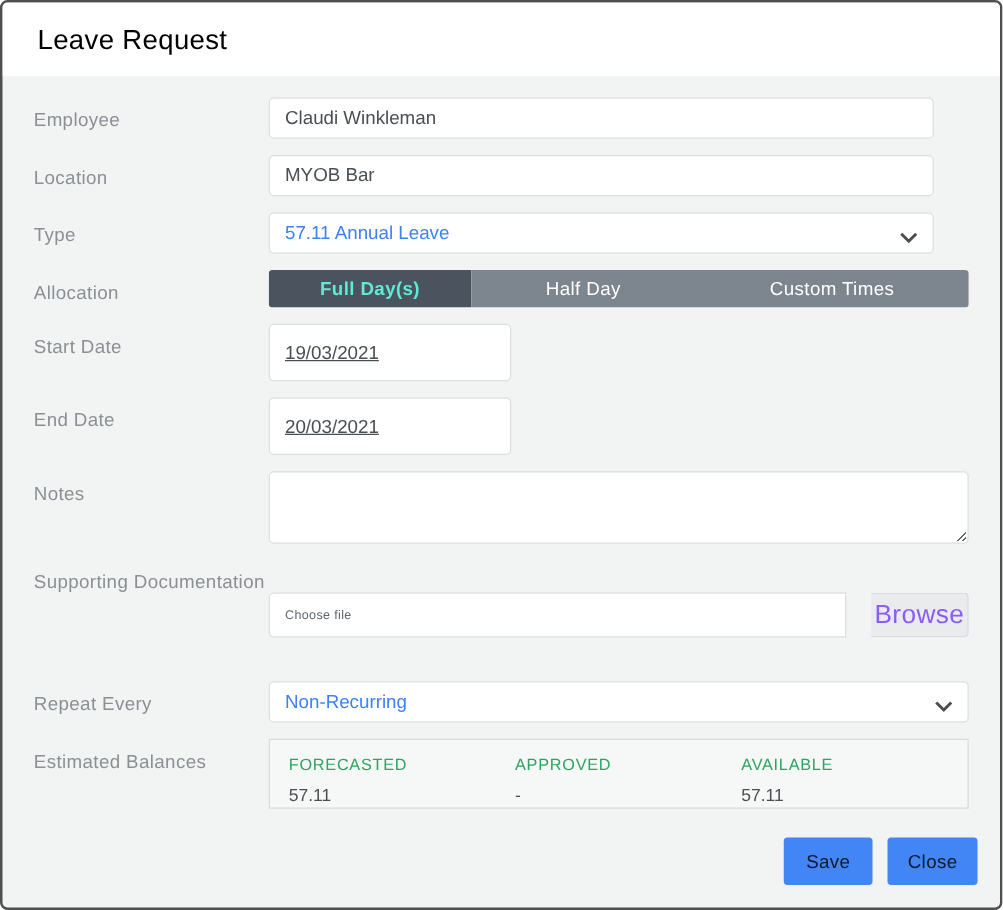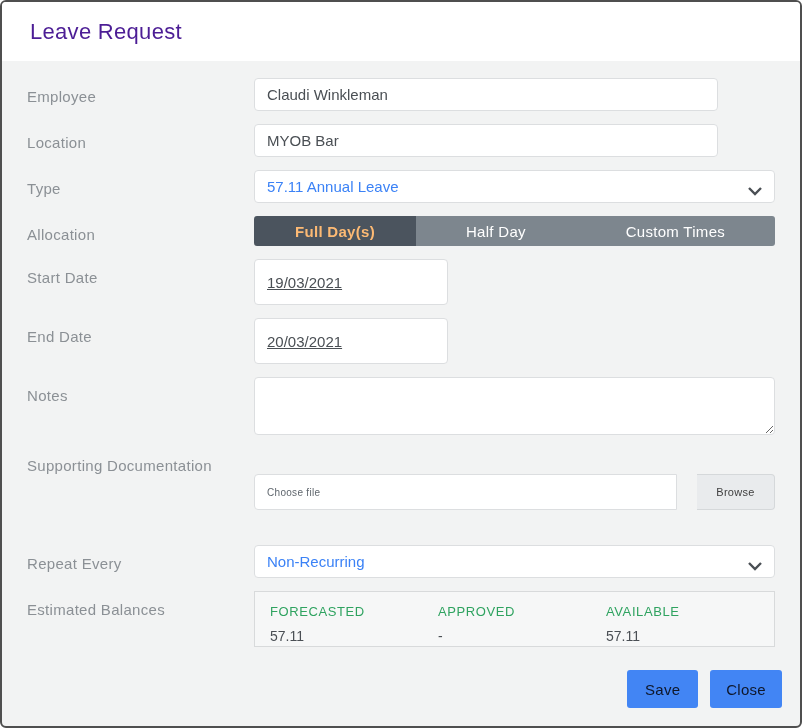--- a/index.html
+++ b/index.html
@@ -19,44 +19,43 @@
     flex-direction: column;
   }
   .modal-header {
     background: #ffffff;
     padding: 17px 28px 16px 28px;
     flex: 0 0 auto;
   }
   .modal-title {
     font-size: 22px;
     font-weight: 400;
-    color: #4c1d95;
+    color: #000000;
     letter-spacing: 0.3px;
   }
   .modal-body {
     padding: 17px 25px 0 25px;
     flex: 1 1 auto;
   }
   .row {
     display: flex;
     align-items: flex-start;
     margin-bottom: 13px;
-    gap: 39px;
   }
   .row > .lbl {
     width: 188px;
     flex: 0 0 188px;
     padding-top: 8px;
     font-size: 15px;
     color: #8b9095;
     letter-spacing: 0.3px;
     line-height: 21px;
   }
   .txt-input {
-    width: 464px;
+    width: 532px;
     height: 33px;
     background: #ffffff;
     border: 1px solid #dcdee0;
     border-radius: 4px;
     padding: 0 12px;
     font-family: "Liberation Sans", sans-serif;
     font-size: 15px;
     color: #4a4f54;
     outline: none;
   }
@@ -91,21 +90,21 @@
     font-size: 15px;
     letter-spacing: 0.3px;
     cursor: pointer;
     background: #7d868e;
     color: #ffffff;
   }
   .seg-1 { flex: 0 0 162px; }
   .seg-2, .seg-3 { flex: 1 1 auto; }
   .seg.selected {
     background: #4b545e;
-    color: #fdba74;
+    color: #5eead4;
     font-weight: 700;
   }
   .notes-area {
     width: 564px;
     height: 58px;
     background: #ffffff;
     border: 1px solid #dcdee0;
     border-radius: 4px;
     padding: 6px 10px;
     font-family: "Liberation Sans", sans-serif;
@@ -134,22 +133,22 @@
     letter-spacing: 0.3px;
     cursor: pointer;
   }
   .browse-btn {
     flex: 0 0 78px;
     background: #e9ebed;
     border: 1px solid #d5d8da;
     border-left: none;
     border-radius: 0 4px 4px 0;
     font-family: "Liberation Sans", sans-serif;
-    font-size: 11px;
-    color: #404040;
+    font-size: 21px;
+    color: #8b5cf6;
     letter-spacing: 0.3px;
     cursor: pointer;
     margin-left: 20px;
   }
   .row-repeat { margin-top: 35px; }
   .balances-box {
     width: 564px;
     background: #f6f7f7;
     border: 1px solid #d8dadb;
     display: flex;

